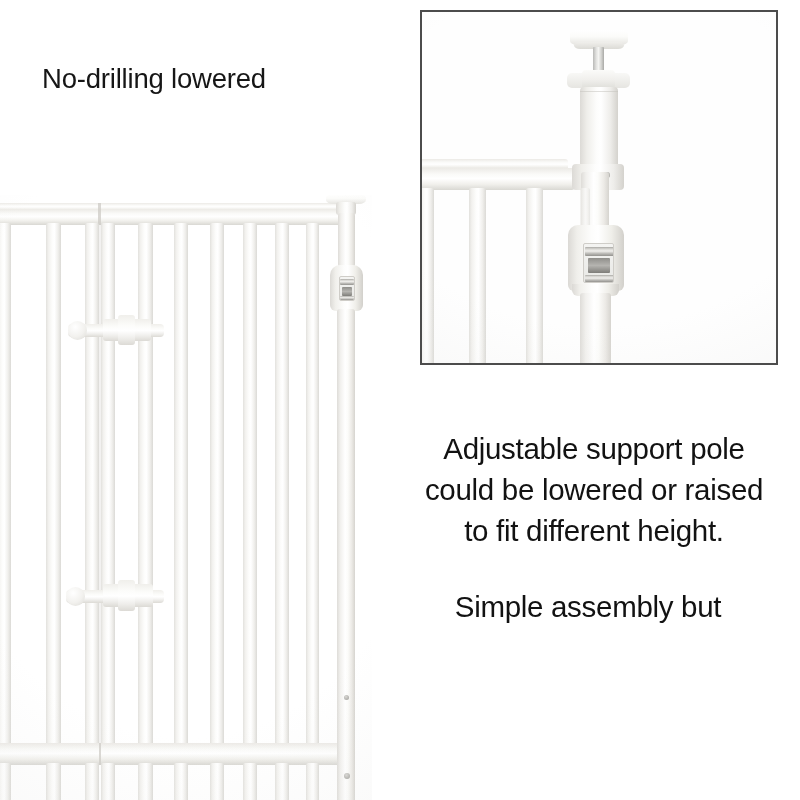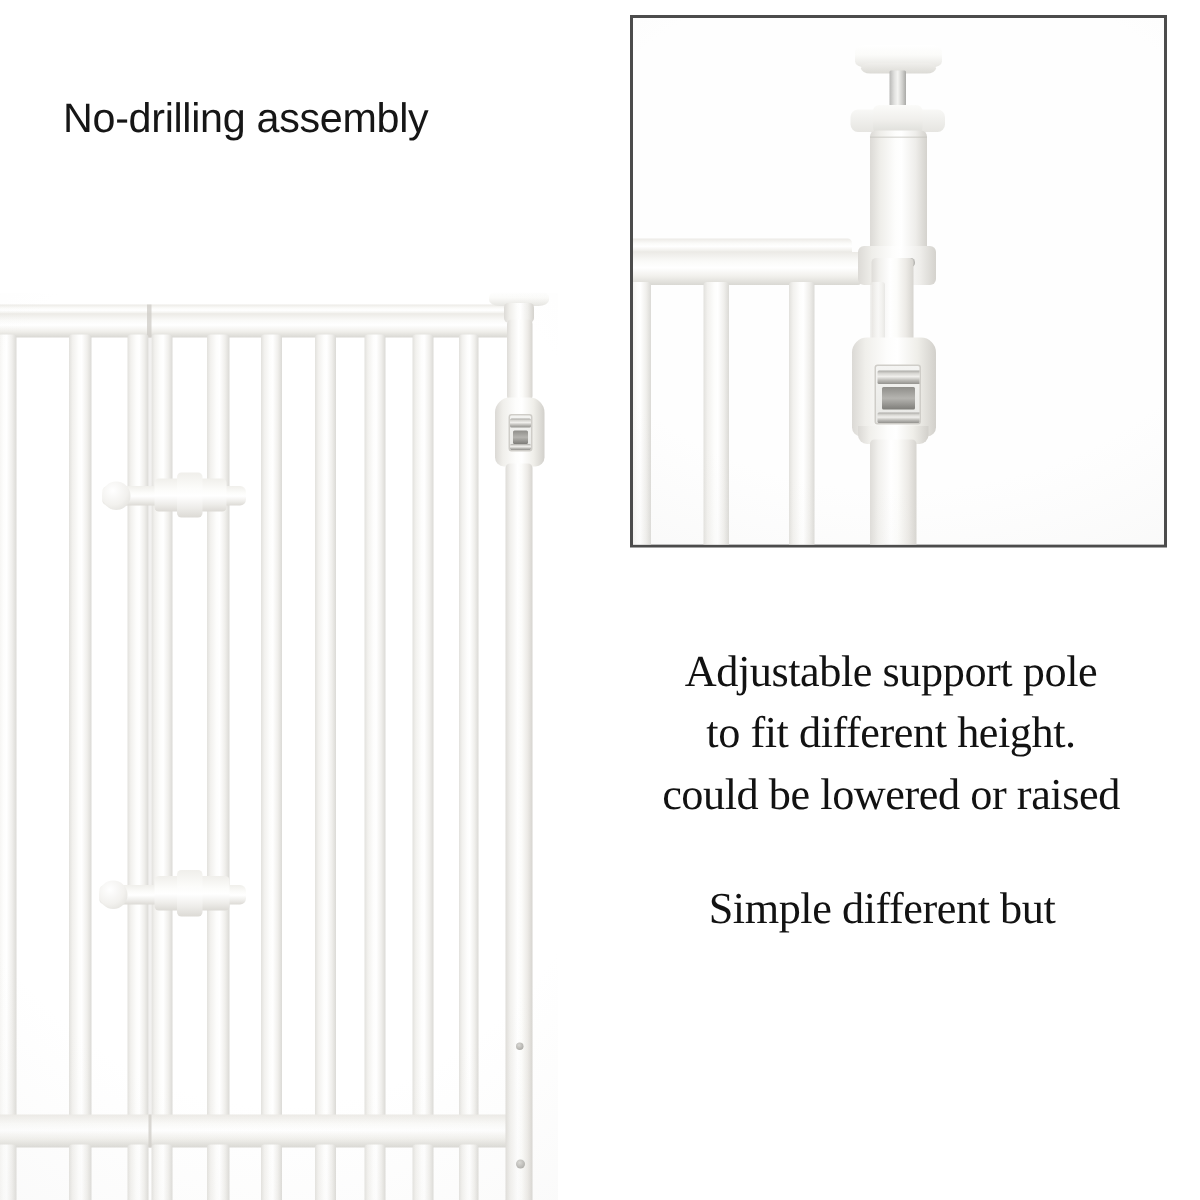--- a/index.html
+++ b/index.html
@@ -30,21 +30,21 @@
   .copy-block {
     position:absolute;
     text-align:center;
     font-size:29.5px;
     line-height:41px;
     letter-spacing:-0.3px;
     color:#121212;
   }
   .copy-a { left:394px; top:428px; width:400px; }
   .copy-b { left:382px; top:586px; width:412px; }
-  .copy-block p { white-space:nowrap;font-family:Liberation Serif, serif; }
+  .copy-block p { white-space:nowrap; }
 
   
   .inset-frame {
     position:absolute;
     left:420px; top:10px;
     width:358px; height:355px;
     border:2px solid #4c4c4c;
     background:#ffffff;
     overflow:hidden;
   }
@@ -159,21 +159,21 @@
     left:0; top:195px;
     width:372px; height:605px;
     overflow:hidden;
   }
 </style>
 </head>
 <body>
 
 <div class="stage">
 
-  <div class="headline">No-drilling assembly</div>
+  <div class="headline">No-drilling lowered</div>
 
   <div class="inset-frame">
     <div class="inset-scene">
 
       <div class="cap-disc" style="left:148px; top:18px; width:58px; height:15px;"></div>
       <div class="cap-disc" style="left:152px; top:30px; width:50px; height:7px; background:linear-gradient(to bottom,#f0efec,#dcdbd6);"></div>
 
       <div class="cap-rod" style="left:171px; top:35px; width:11px; height:36px;"></div>
 
       <div class="wing-lobe" style="left:145px; top:61px; width:20px; height:15px;"></div>
@@ -206,26 +206,26 @@
       </div>
 
       <div class="pole" style="left:158px; top:281px; width:31px; height:80px;"></div>
 
       <div class="photo-tone"></div>
     </div>
   </div>
 
   <div class="copy-block copy-a">
     <p>Adjustable support pole</p>
+    <p>could be lowered or raised</p>
     <p>to fit different height.</p>
-    <p>could be lowered or raised</p>
   </div>
 
   <div class="copy-block copy-b">
-    <p>Simple different but</p>
+    <p>Simple assembly but</p>
   </div>
 
   <div class="gate-photo">
 
     <div class="rail-h" style="left:-6px; top:8px; width:352px; height:8px; border-radius:2px;"></div>
     <div class="rail-h" style="left:-6px; top:14px; width:352px; height:16px;"></div>
 
     <div class="seam-v" style="left:98px; top:8px; width:3px; height:22px;"></div>
     <div class="seam-v" style="left:99px; top:30px; width:2px; height:520px; opacity:.35;"></div>
 

